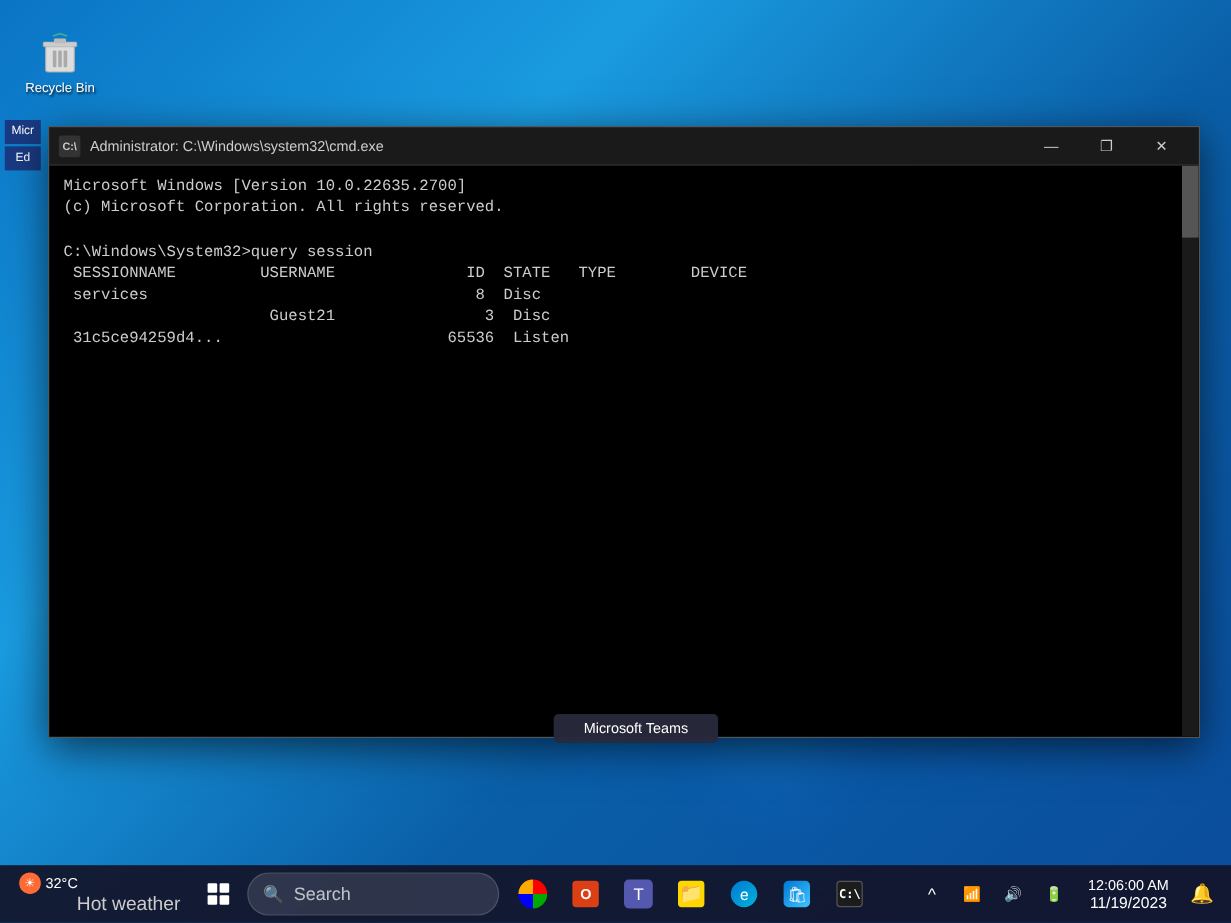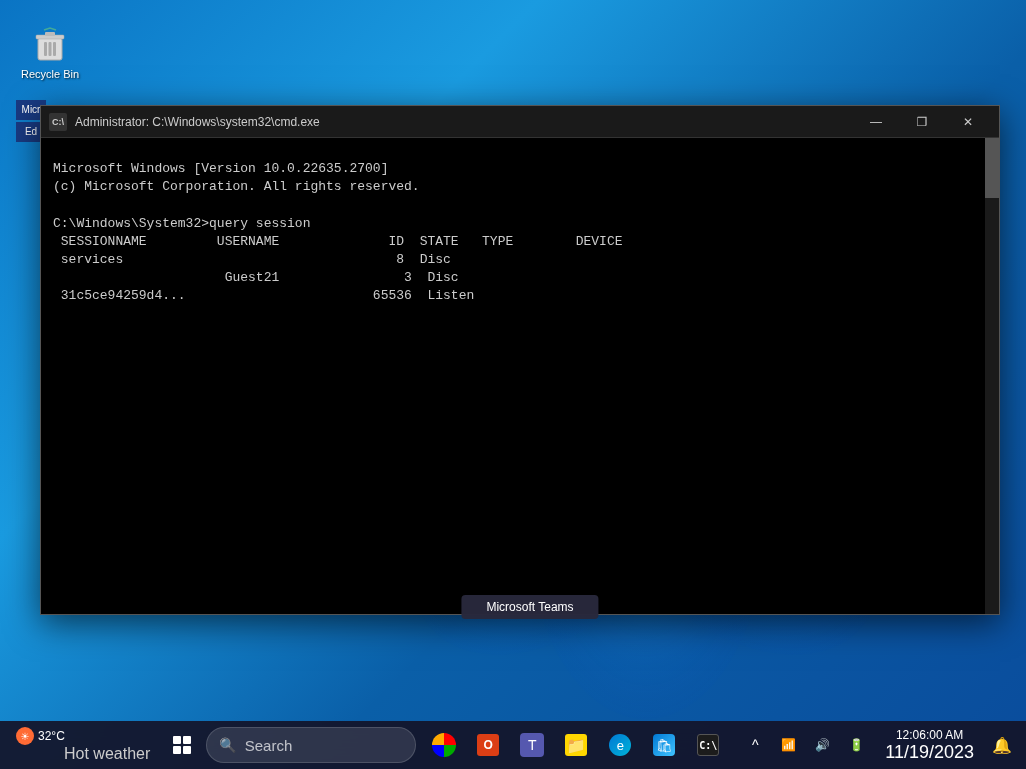--- a/index.html
+++ b/index.html
@@ -54,21 +54,21 @@
       font-size: 11px;
       text-align: center;
       margin-top: 4px;
       text-shadow: 1px 1px 2px rgba(0,0,0,0.8);
       line-height: 1.2;
     }
 
     
     .left-edge-apps {
       position: absolute;
-      left: 16px;
+      left: 4px;
       top: 100px;
       display: flex;
       flex-direction: column;
       gap: 2px;
     }
     .left-edge-app {
       width: 30px;
       background: rgba(30,30,100,0.7);
       color: white;
       font-size: 10px;
@@ -133,21 +133,21 @@
       justify-content: center;
       font-size: 12px;
       color: #ccc;
       cursor: pointer;
       background: transparent;
     }
 
     .cmd-body {
       background: #000000;
       flex: 1;
-      padding: 22px 12px;
+      padding: 8px 12px;
       font-family: 'Consolas', 'Courier New', monospace;
       font-size: 13px;
       color: #cccccc;
       overflow: hidden;
       position: relative;
     }
 
     .cmd-line {
       line-height: 1.4;
       white-space: pre;
@@ -303,21 +303,21 @@
       align-items: center;
       padding: 0 8px;
       cursor: pointer;
     }
     .clock-time {
       color: white;
       font-size: 12px;
     }
     .clock-date {
       color: white;
-      font-size: 18px;
+      font-size: 13px;
     }
 
     
     .taskbar-notif {
       width: 32px;
       height: 40px;
       display: flex;
       align-items: center;
       justify-content: center;
       font-size: 16px;

